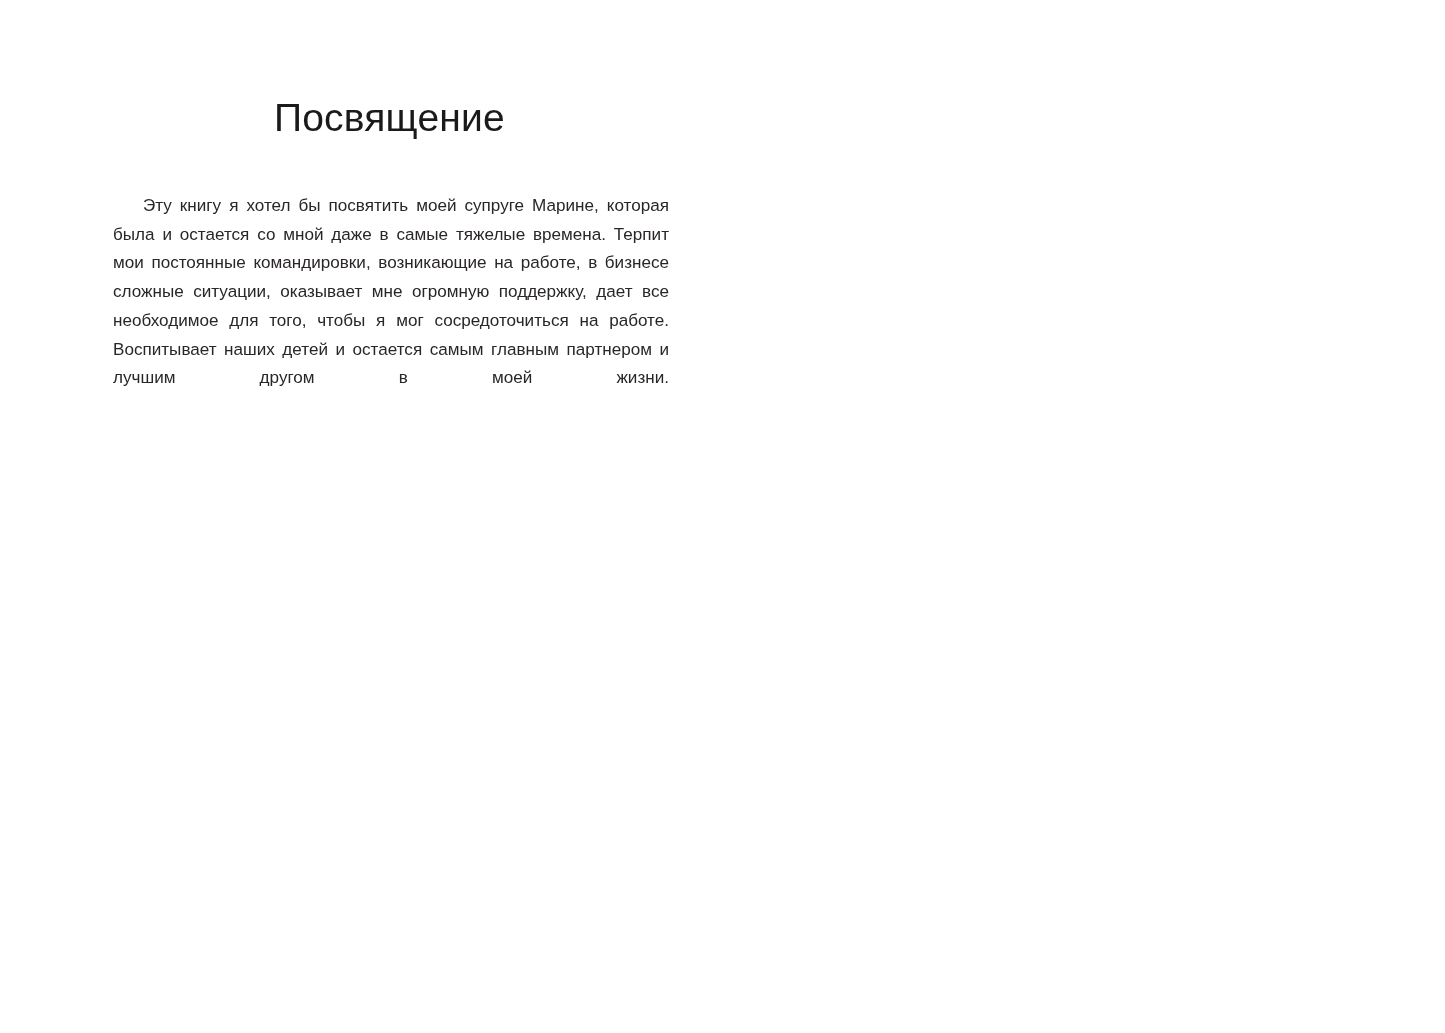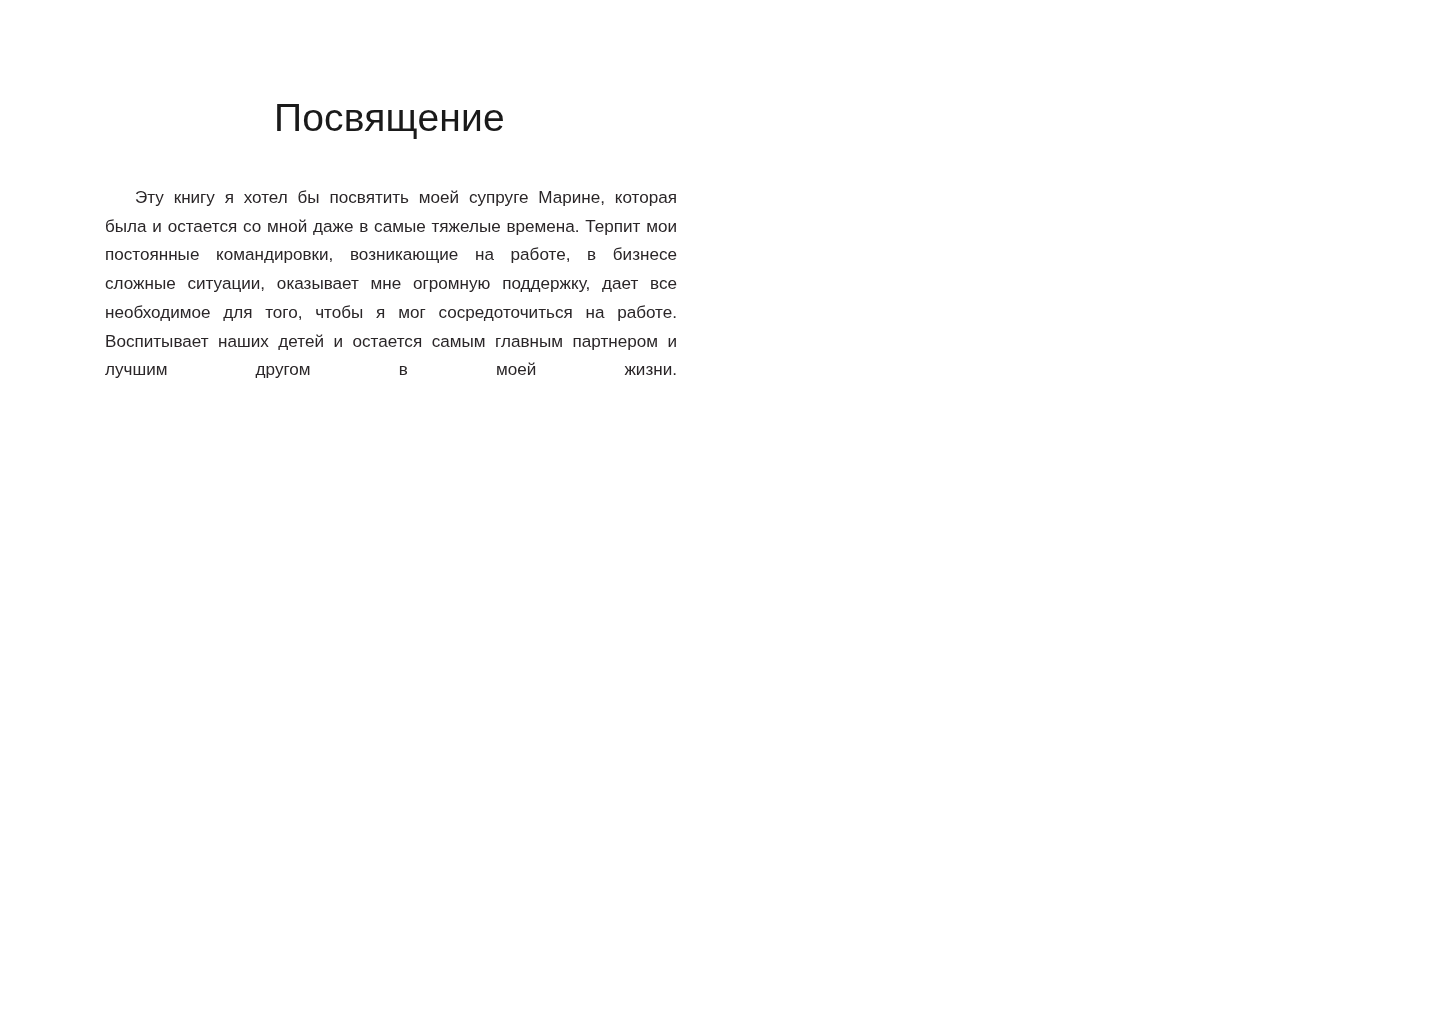--- a/index.html
+++ b/index.html
@@ -64,21 +64,21 @@
     word-spacing: 0.1px;
   }
 
   .text-left {
     left: 105px;
     top: 184px;
     width: 572px;
   }
 
   .text-block p {
-    margin: 0;
+    margin: 8px;
     text-indent: 30px;
   }
 
   .text-block p:last-child {
     
   }
 
   
   .text-block p::after {
     content: "";

